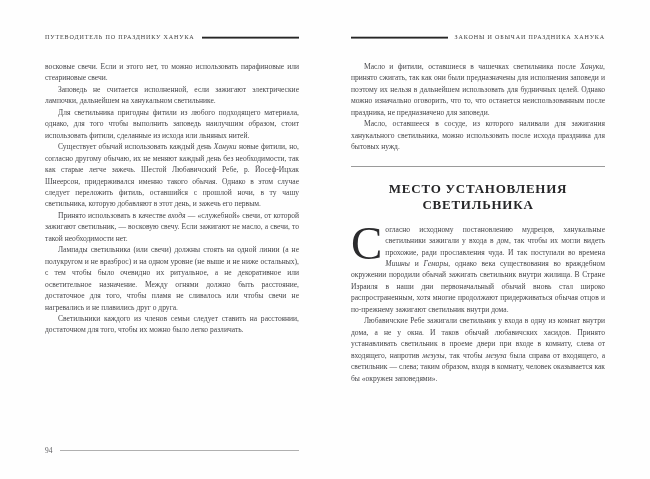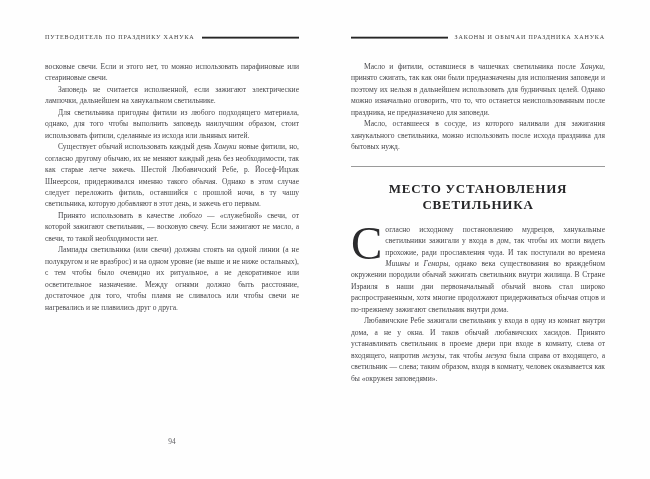--- a/index.html
+++ b/index.html
@@ -106,21 +106,20 @@
     color: #2b2b2d;
   }
 
   
   .folio {
     position: absolute;
     bottom: 24px;
     display: flex;
     align-items: center;
     gap: 8px;
-    flex-direction: column;
   }
   .folio.left  { left: 45px;  right: 26px; }
   .folio.right { left: 26px;  right: 45px; }
   .folio-num {
     font-size: 7.4px;
     color: #5d5d60;
     font-family: "Liberation Serif", serif;
   }
   .folio-rule {
     flex: 1 1 auto;
@@ -138,22 +137,23 @@
     <div class="runhead">
       <span class="runhead-text">Путеводитель по празднику Ханука</span>
       <span class="runhead-rule"></span>
     </div>
 
     <div class="body-col" id="left-body">
         <p class="cont">восковые свечи. Если и этого нет, то можно использовать парафиновые или стеариновые свечи.</p>
         <p>Заповедь не считается исполненной, если зажигают электрические лампочки, дальнейшем на ханукальном светильнике.</p>
         <p>Для светильника пригодны фитили из любого подходящего материала, однако, для того чтобы выполнить заповедь наилучшим образом, стоит использовать фитили, сделанные из исхода или льняных нитей.</p>
         <p>Существует обычай использовать каждый день <i>Хануки</i> новые фитили, но, согласно другому обычаю, их не меняют каждый день без необходимости, так как старые легче зажечь. Шестой Любавичский Ребе, р. Йосеф-Ицхак Шнеерсон, придерживался именно такого обычая. Однако в этом случае следует переложить фитиль, оставшийся с прошлой ночи, в ту чашу светильника, которую добавляют в этот день, и зажечь его первым.</p>
-        <p>Принято использовать в качестве <i>любого</i> — «служебной» свечи, от которой зажигают светильник, — восковую свечу. Если зажигают не масло, а свечи, то такой необходимости нет.</p>
+        <p>Принято использовать в качестве <i>входя</i> — «служебной» свечи, от которой зажигают светильник, — восковую свечу. Если зажигают не масло, а свечи, то такой необходимости нет.</p>
         <p>Лампады светильника (или свечи) должны стоять на одной линии (а не полукругом и не вразброс) и на одном уровне (не выше и не ниже остальных), с тем чтобы было очевидно их ритуальное, а не декоративное или осветительное назначение. Между огнями должно быть расстояние, достаточное для того, чтобы пламя не сливалось или чтобы свечи не нагревались и не плавились друг о друга.</p>
+        <p>Светильники каждого из членов семьи следует ставить на расстоянии, достаточном для того, чтобы их можно было легко различать.</p>
       </div>
 
     <div class="folio left">
       <span class="folio-num">94</span>
       <span class="folio-rule"></span>
     </div>
   </div>
 
   <div class="page page-right">
 

